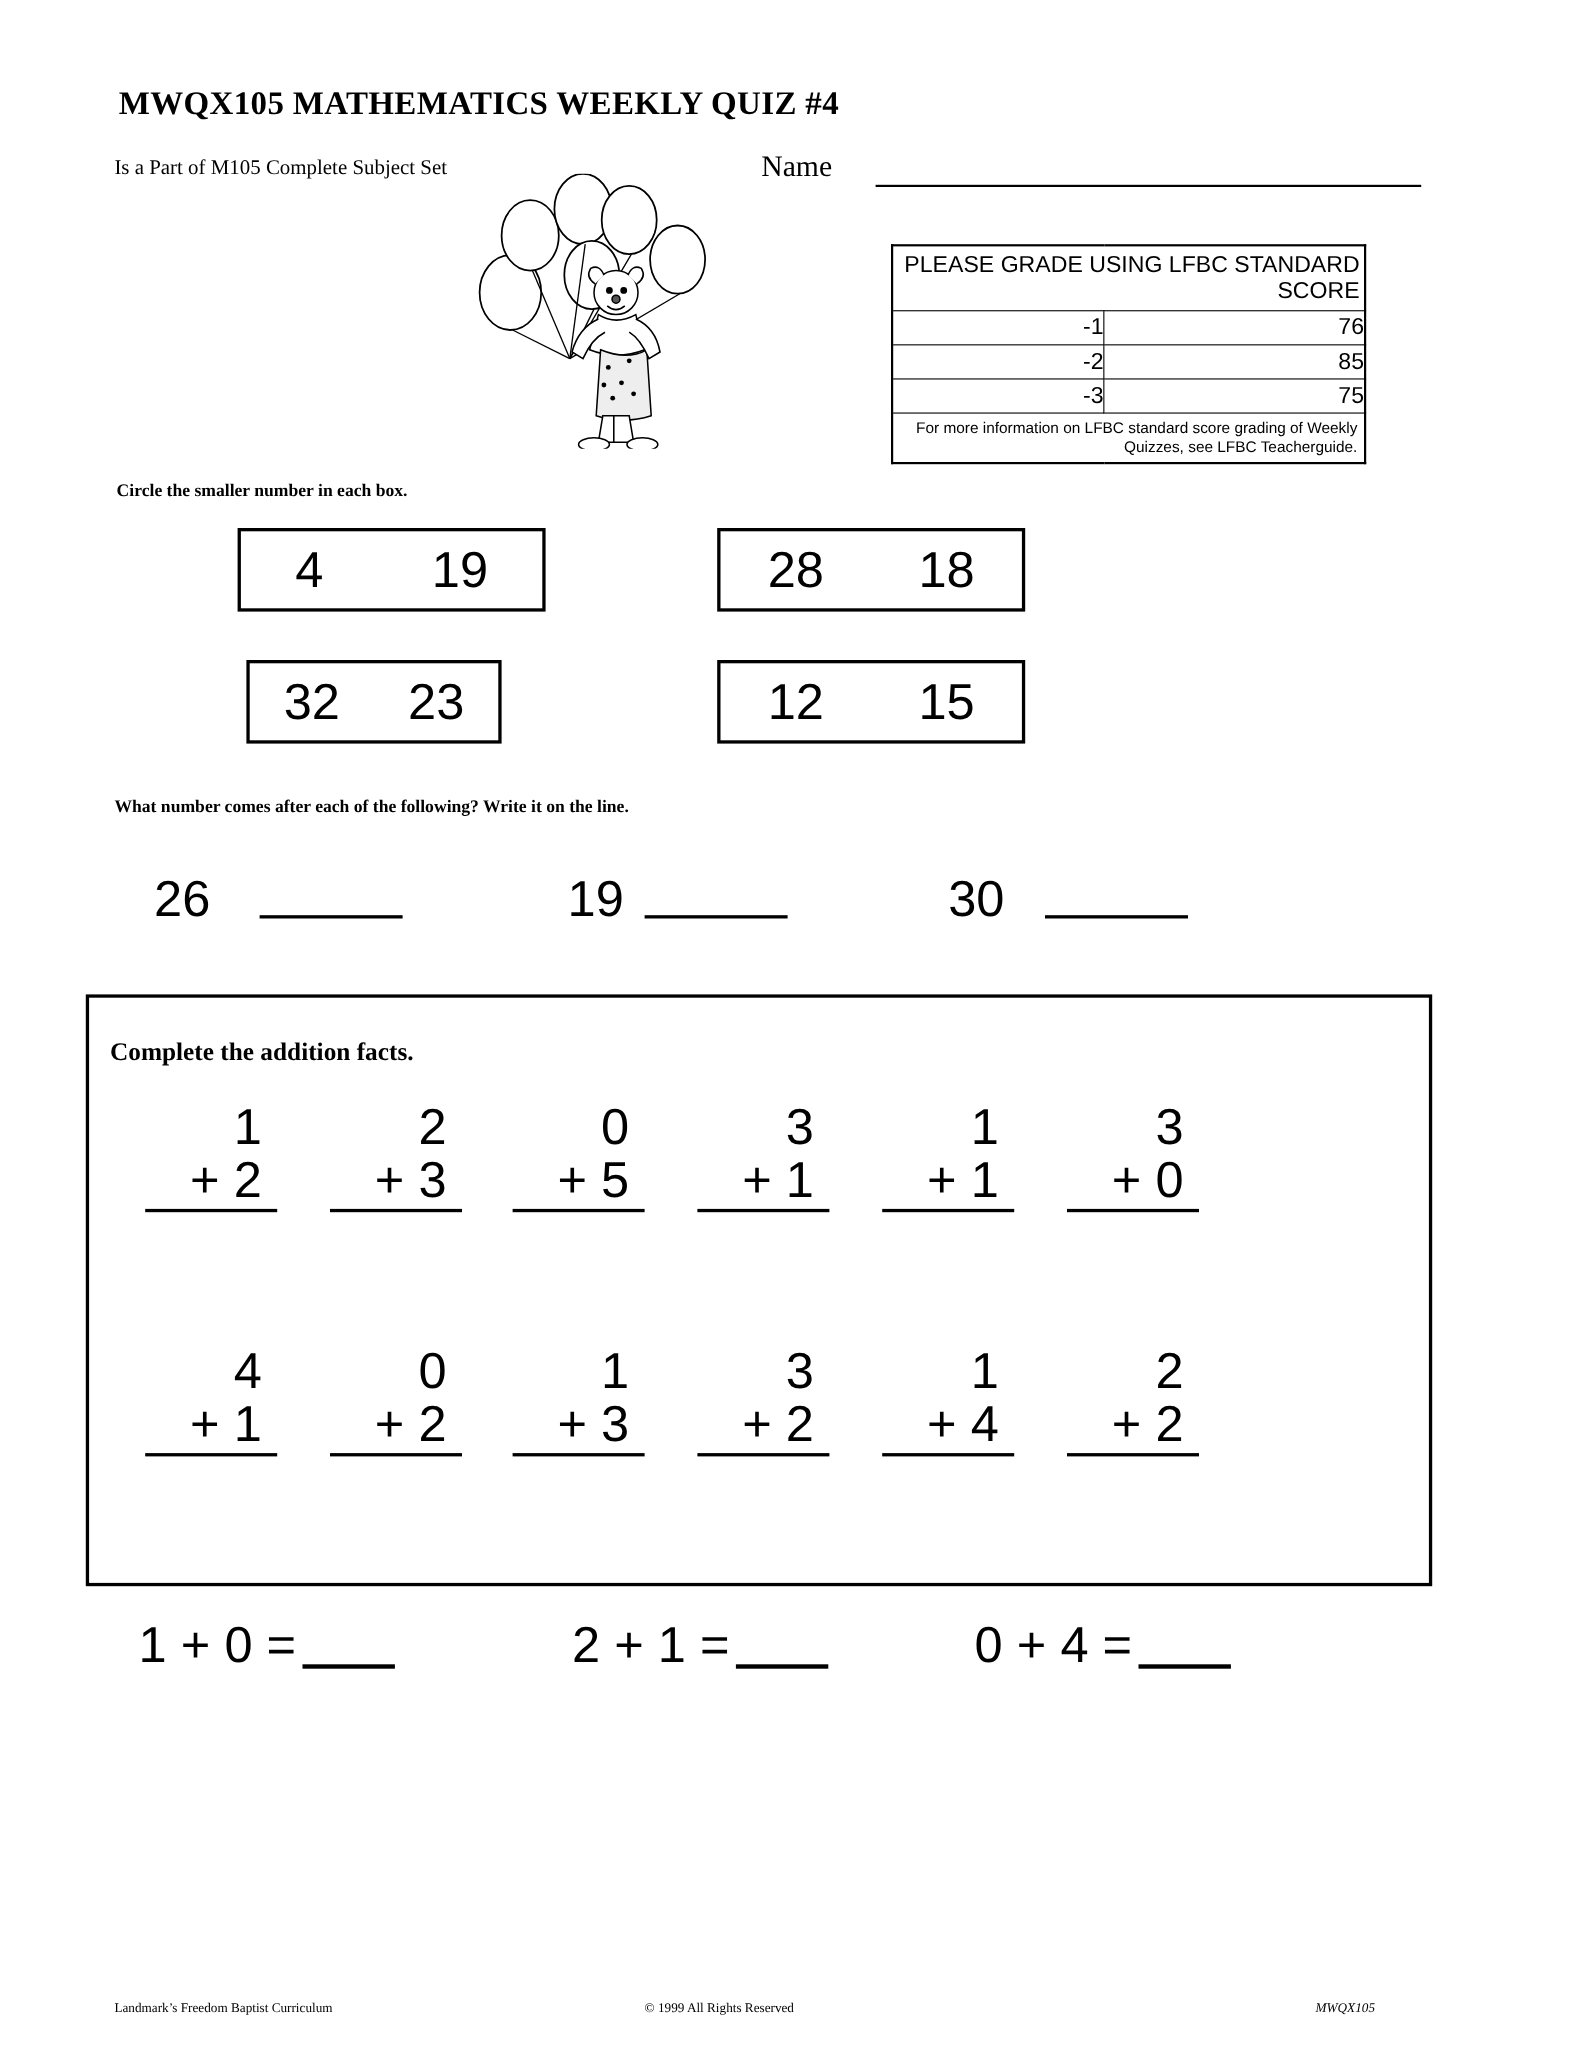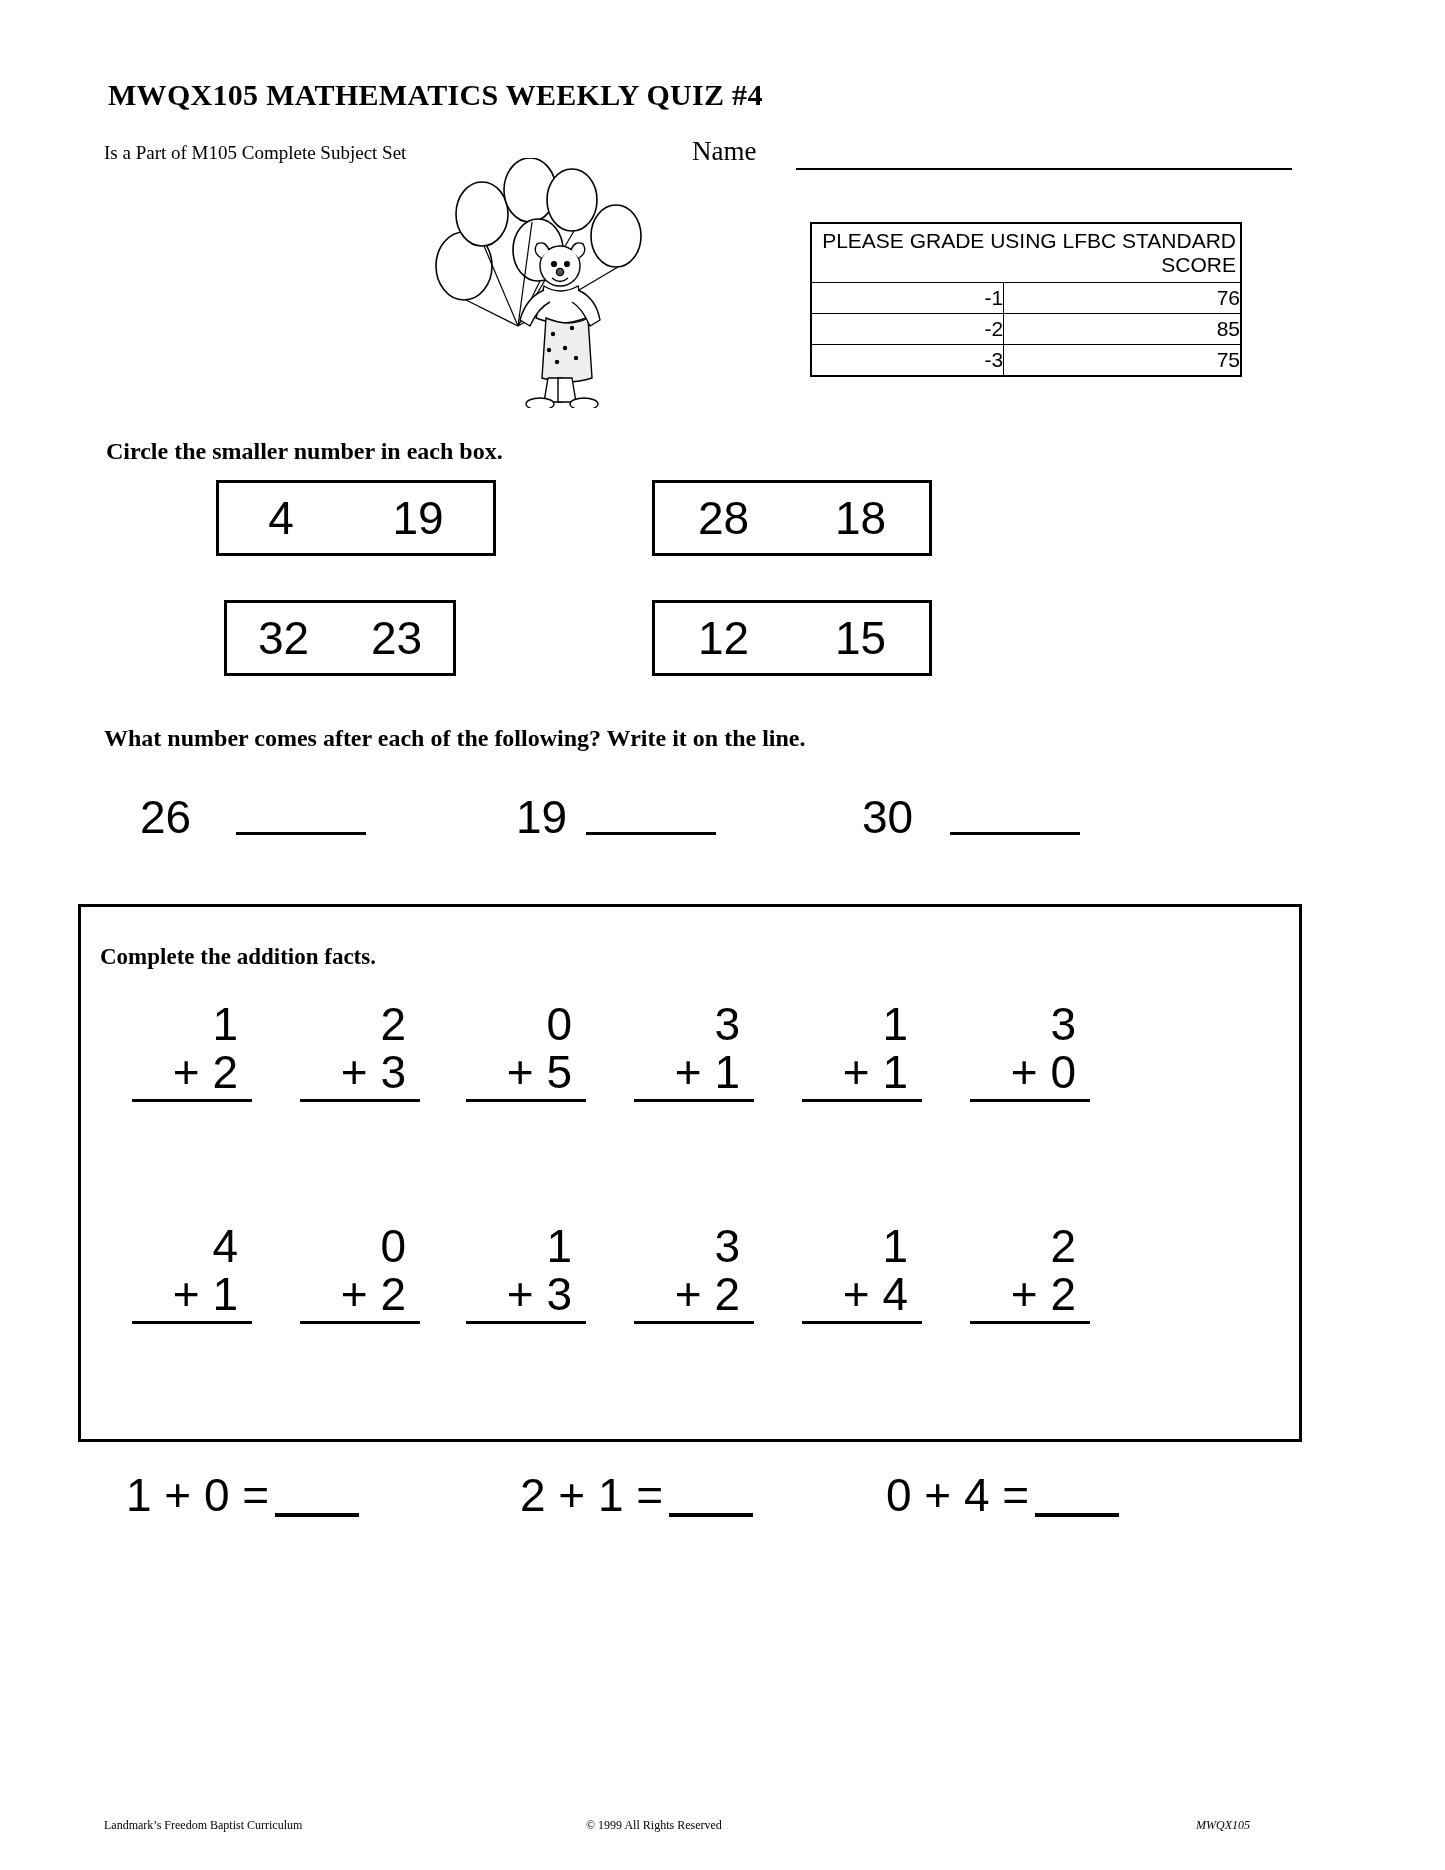--- a/index.html
+++ b/index.html
@@ -82,21 +82,21 @@
     font-size: 14px;
     line-height: 1.2;
     padding: 5px 6px;
   }
 
   
   .instruction {
     position: absolute;
     font-family: "Liberation Serif", serif;
     font-weight: bold;
-    font-size: 24px;
+    font-size: 16px;
   }
   #instr-circle { left: 106px; top: 438px; }
   #instr-after  { left: 104px; top: 725px; }
   #instr-add    { left: 100px; top: 944px; font-size: 23px; }
 
   
   .num-box {
     position: absolute;
     border: 3px solid #000;
     box-sizing: border-box;
@@ -243,20 +243,23 @@
     <td>76</td>
   </tr>
   <tr>
     <td>-2</td>
     <td>85</td>
   </tr>
   <tr>
     <td>-3</td>
     <td>75</td>
   </tr>
+  <tr>
+    <td class="note" colspan="2">For more information on LFBC standard score grading of Weekly Quizzes, see LFBC Teacherguide.</td>
+  </tr>
 </tbody>
   </table>
 
 <div class="instruction" id="instr-circle">Circle the smaller number in each box.</div>
 
 <div class="num-box" style="left:216px; top:480px; width:280px; height:76px;">
   <span>4</span>
   <span>19</span>
 </div>
 <div class="num-box" style="left:652px; top:480px; width:280px; height:76px;">

